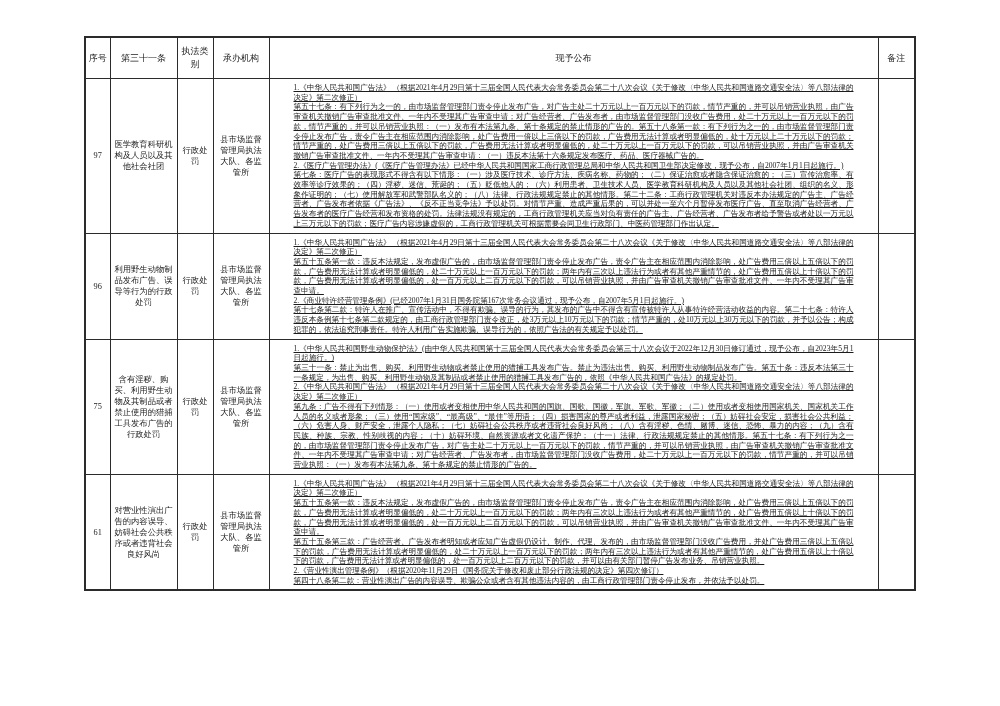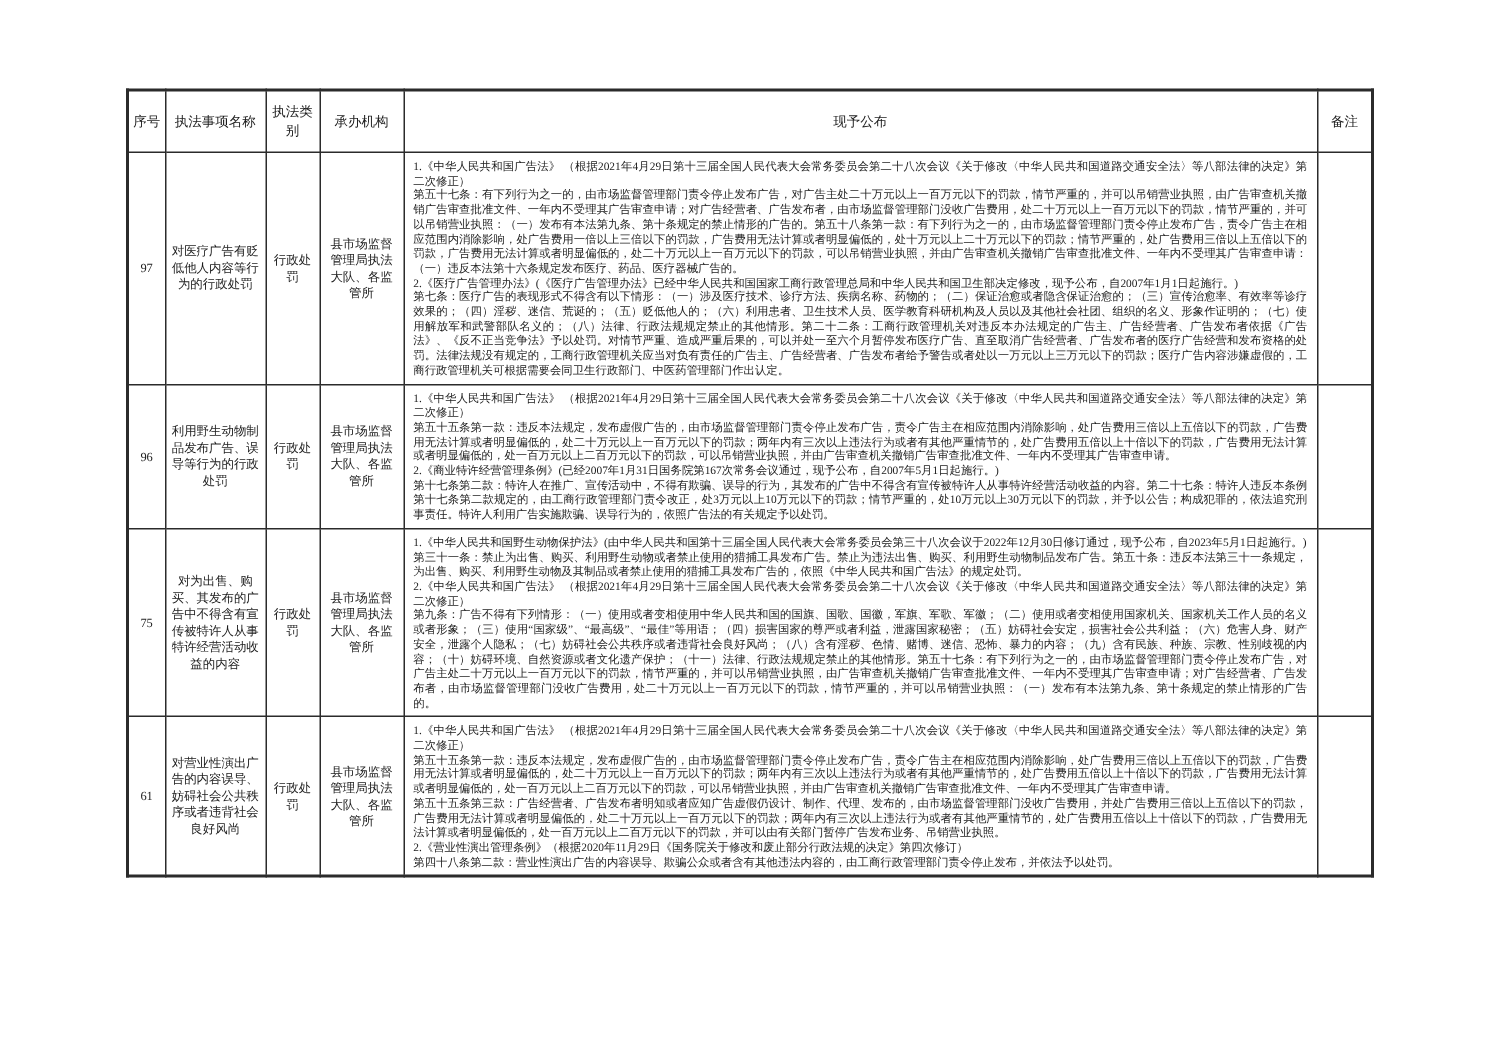--- a/index.html
+++ b/index.html
@@ -14,21 +14,21 @@
   }
   .page {
     width: 1000px;
     height: 706px;
     position: relative;
   }
   table.law-table {
     border-collapse: collapse;
     table-layout: fixed;
     width: 830px;
-    margin: 59px auto 0 auto;
+    margin: 36px auto 0 auto;
     border: 2px solid #2b2b2b;
   }
   table.law-table th,
   table.law-table td {
     border: 1px solid #2b2b2b;
     vertical-align: middle;
     word-break: break-all;
   }
   table.law-table th {
     font-weight: normal;
@@ -40,23 +40,24 @@
   td.c-center {
     text-align: center;
     font-size: 8.3px;
     line-height: 11px;
     padding: 2px 3px;
   }
   td.c-basis {
     font-size: 7.6px;
     line-height: 9.7px;
     text-align: justify;
-    padding: 4px 6px;
+    padding: 4px 24px;
     white-space: pre-wrap;
     vertical-align: middle;
+    text-decoration: underline;
   }
   td.c-remark {
     font-size: 8px;
   }
 </style>
 </head>
 <body>
 
 <div class="page">
   <table class="law-table">
@@ -64,31 +65,31 @@
       <col style="width:25px">
       <col style="width:67px">
       <col style="width:36px">
       <col style="width:56px">
       <col style="width:609px">
       <col style="width:37px">
     </colgroup>
     <thead>
       <tr>
         <th>序号</th>
-        <th>执法事项名称</th>
+        <th>第三十一条</th>
         <th>执法类别</th>
         <th>承办机构</th>
         <th>现予公布</th>
         <th>备注</th>
       </tr>
     </thead>
     <tbody>
       <tr>
         <td class="c-center">97</td>
-        <td class="c-center">对医疗广告有贬低他人内容等行为的行政处罚</td>
+        <td class="c-center">医学教育科研机构及人员以及其他社会社团</td>
         <td class="c-center">行政处罚</td>
         <td class="c-center">县市场监督管理局执法大队、各监管所</td>
         <td class="c-basis">1.《中华人民共和国广告法》 （根据2021年4月29日第十三届全国人民代表大会常务委员会第二十八次会议《关于修改〈中华人民共和国道路交通安全法〉等八部法律的决定》第二次修正）
 第五十七条：有下列行为之一的，由市场监督管理部门责令停止发布广告，对广告主处二十万元以上一百万元以下的罚款，情节严重的，并可以吊销营业执照，由广告审查机关撤销广告审查批准文件、一年内不受理其广告审查申请；对广告经营者、广告发布者，由市场监督管理部门没收广告费用，处二十万元以上一百万元以下的罚款，情节严重的，并可以吊销营业执照：（一）发布有本法第九条、第十条规定的禁止情形的广告的。第五十八条第一款：有下列行为之一的，由市场监督管理部门责令停止发布广告，责令广告主在相应范围内消除影响，处广告费用一倍以上三倍以下的罚款，广告费用无法计算或者明显偏低的，处十万元以上二十万元以下的罚款；情节严重的，处广告费用三倍以上五倍以下的罚款，广告费用无法计算或者明显偏低的，处二十万元以上一百万元以下的罚款，可以吊销营业执照，并由广告审查机关撤销广告审查批准文件、一年内不受理其广告审查申请：（一）违反本法第十六条规定发布医疗、药品、医疗器械广告的。
 2.《医疗广告管理办法》(《医疗广告管理办法》已经中华人民共和国国家工商行政管理总局和中华人民共和国卫生部决定修改，现予公布，自2007年1月1日起施行。)
 第七条：医疗广告的表现形式不得含有以下情形：（一）涉及医疗技术、诊疗方法、疾病名称、药物的；（二）保证治愈或者隐含保证治愈的；（三）宣传治愈率、有效率等诊疗效果的；（四）淫秽、迷信、荒诞的；（五）贬低他人的；（六）利用患者、卫生技术人员、医学教育科研机构及人员以及其他社会社团、组织的名义、形象作证明的；（七）使用解放军和武警部队名义的；（八）法律、行政法规规定禁止的其他情形。第二十二条：工商行政管理机关对违反本办法规定的广告主、广告经营者、广告发布者依据《广告法》、《反不正当竞争法》予以处罚。对情节严重、造成严重后果的，可以并处一至六个月暂停发布医疗广告、直至取消广告经营者、广告发布者的医疗广告经营和发布资格的处罚。法律法规没有规定的，工商行政管理机关应当对负有责任的广告主、广告经营者、广告发布者给予警告或者处以一万元以上三万元以下的罚款；医疗广告内容涉嫌虚假的，工商行政管理机关可根据需要会同卫生行政部门、中医药管理部门作出认定。</td>
         <td class="c-center c-remark"></td>
       </tr>
       <tr>
         <td class="c-center">96</td>
@@ -96,21 +97,21 @@
         <td class="c-center">行政处罚</td>
         <td class="c-center">县市场监督管理局执法大队、各监管所</td>
         <td class="c-basis">1.《中华人民共和国广告法》 （根据2021年4月29日第十三届全国人民代表大会常务委员会第二十八次会议《关于修改〈中华人民共和国道路交通安全法〉等八部法律的决定》第二次修正）
 第五十五条第一款：违反本法规定，发布虚假广告的，由市场监督管理部门责令停止发布广告，责令广告主在相应范围内消除影响，处广告费用三倍以上五倍以下的罚款，广告费用无法计算或者明显偏低的，处二十万元以上一百万元以下的罚款；两年内有三次以上违法行为或者有其他严重情节的，处广告费用五倍以上十倍以下的罚款，广告费用无法计算或者明显偏低的，处一百万元以上二百万元以下的罚款，可以吊销营业执照，并由广告审查机关撤销广告审查批准文件、一年内不受理其广告审查申请。
 2.《商业特许经营管理条例》(已经2007年1月31日国务院第167次常务会议通过，现予公布，自2007年5月1日起施行。)
 第十七条第二款：特许人在推广、宣传活动中，不得有欺骗、误导的行为，其发布的广告中不得含有宣传被特许人从事特许经营活动收益的内容。第二十七条：特许人违反本条例第十七条第二款规定的，由工商行政管理部门责令改正，处3万元以上10万元以下的罚款；情节严重的，处10万元以上30万元以下的罚款，并予以公告；构成犯罪的，依法追究刑事责任。特许人利用广告实施欺骗、误导行为的，依照广告法的有关规定予以处罚。</td>
         <td class="c-center c-remark"></td>
       </tr>
       <tr>
         <td class="c-center">75</td>
-        <td class="c-center">对为出售、购买、其发布的广告中不得含有宣传被特许人从事特许经营活动收益的内容</td>
+        <td class="c-center">含有淫秽、购买、利用野生动物及其制品或者禁止使用的猎捕工具发布广告的行政处罚</td>
         <td class="c-center">行政处罚</td>
         <td class="c-center">县市场监督管理局执法大队、各监管所</td>
         <td class="c-basis">1.《中华人民共和国野生动物保护法》(由中华人民共和国第十三届全国人民代表大会常务委员会第三十八次会议于2022年12月30日修订通过，现予公布，自2023年5月1日起施行。)
 第三十一条：禁止为出售、购买、利用野生动物或者禁止使用的猎捕工具发布广告。禁止为违法出售、购买、利用野生动物制品发布广告。第五十条：违反本法第三十一条规定，为出售、购买、利用野生动物及其制品或者禁止使用的猎捕工具发布广告的，依照《中华人民共和国广告法》的规定处罚。
 2.《中华人民共和国广告法》 （根据2021年4月29日第十三届全国人民代表大会常务委员会第二十八次会议《关于修改〈中华人民共和国道路交通安全法〉等八部法律的决定》第二次修正）
 第九条：广告不得有下列情形：（一）使用或者变相使用中华人民共和国的国旗、国歌、国徽，军旗、军歌、军徽；（二）使用或者变相使用国家机关、国家机关工作人员的名义或者形象；（三）使用“国家级”、“最高级”、“最佳”等用语；（四）损害国家的尊严或者利益，泄露国家秘密；（五）妨碍社会安定，损害社会公共利益；（六）危害人身、财产安全，泄露个人隐私；（七）妨碍社会公共秩序或者违背社会良好风尚；（八）含有淫秽、色情、赌博、迷信、恐怖、暴力的内容；（九）含有民族、种族、宗教、性别歧视的内容；（十）妨碍环境、自然资源或者文化遗产保护；（十一）法律、行政法规规定禁止的其他情形。第五十七条：有下列行为之一的，由市场监督管理部门责令停止发布广告，对广告主处二十万元以上一百万元以下的罚款，情节严重的，并可以吊销营业执照，由广告审查机关撤销广告审查批准文件、一年内不受理其广告审查申请；对广告经营者、广告发布者，由市场监督管理部门没收广告费用，处二十万元以上一百万元以下的罚款，情节严重的，并可以吊销营业执照：（一）发布有本法第九条、第十条规定的禁止情形的广告的。</td>
         <td class="c-center c-remark"></td>
       </tr>
       <tr>
         <td class="c-center">61</td>

